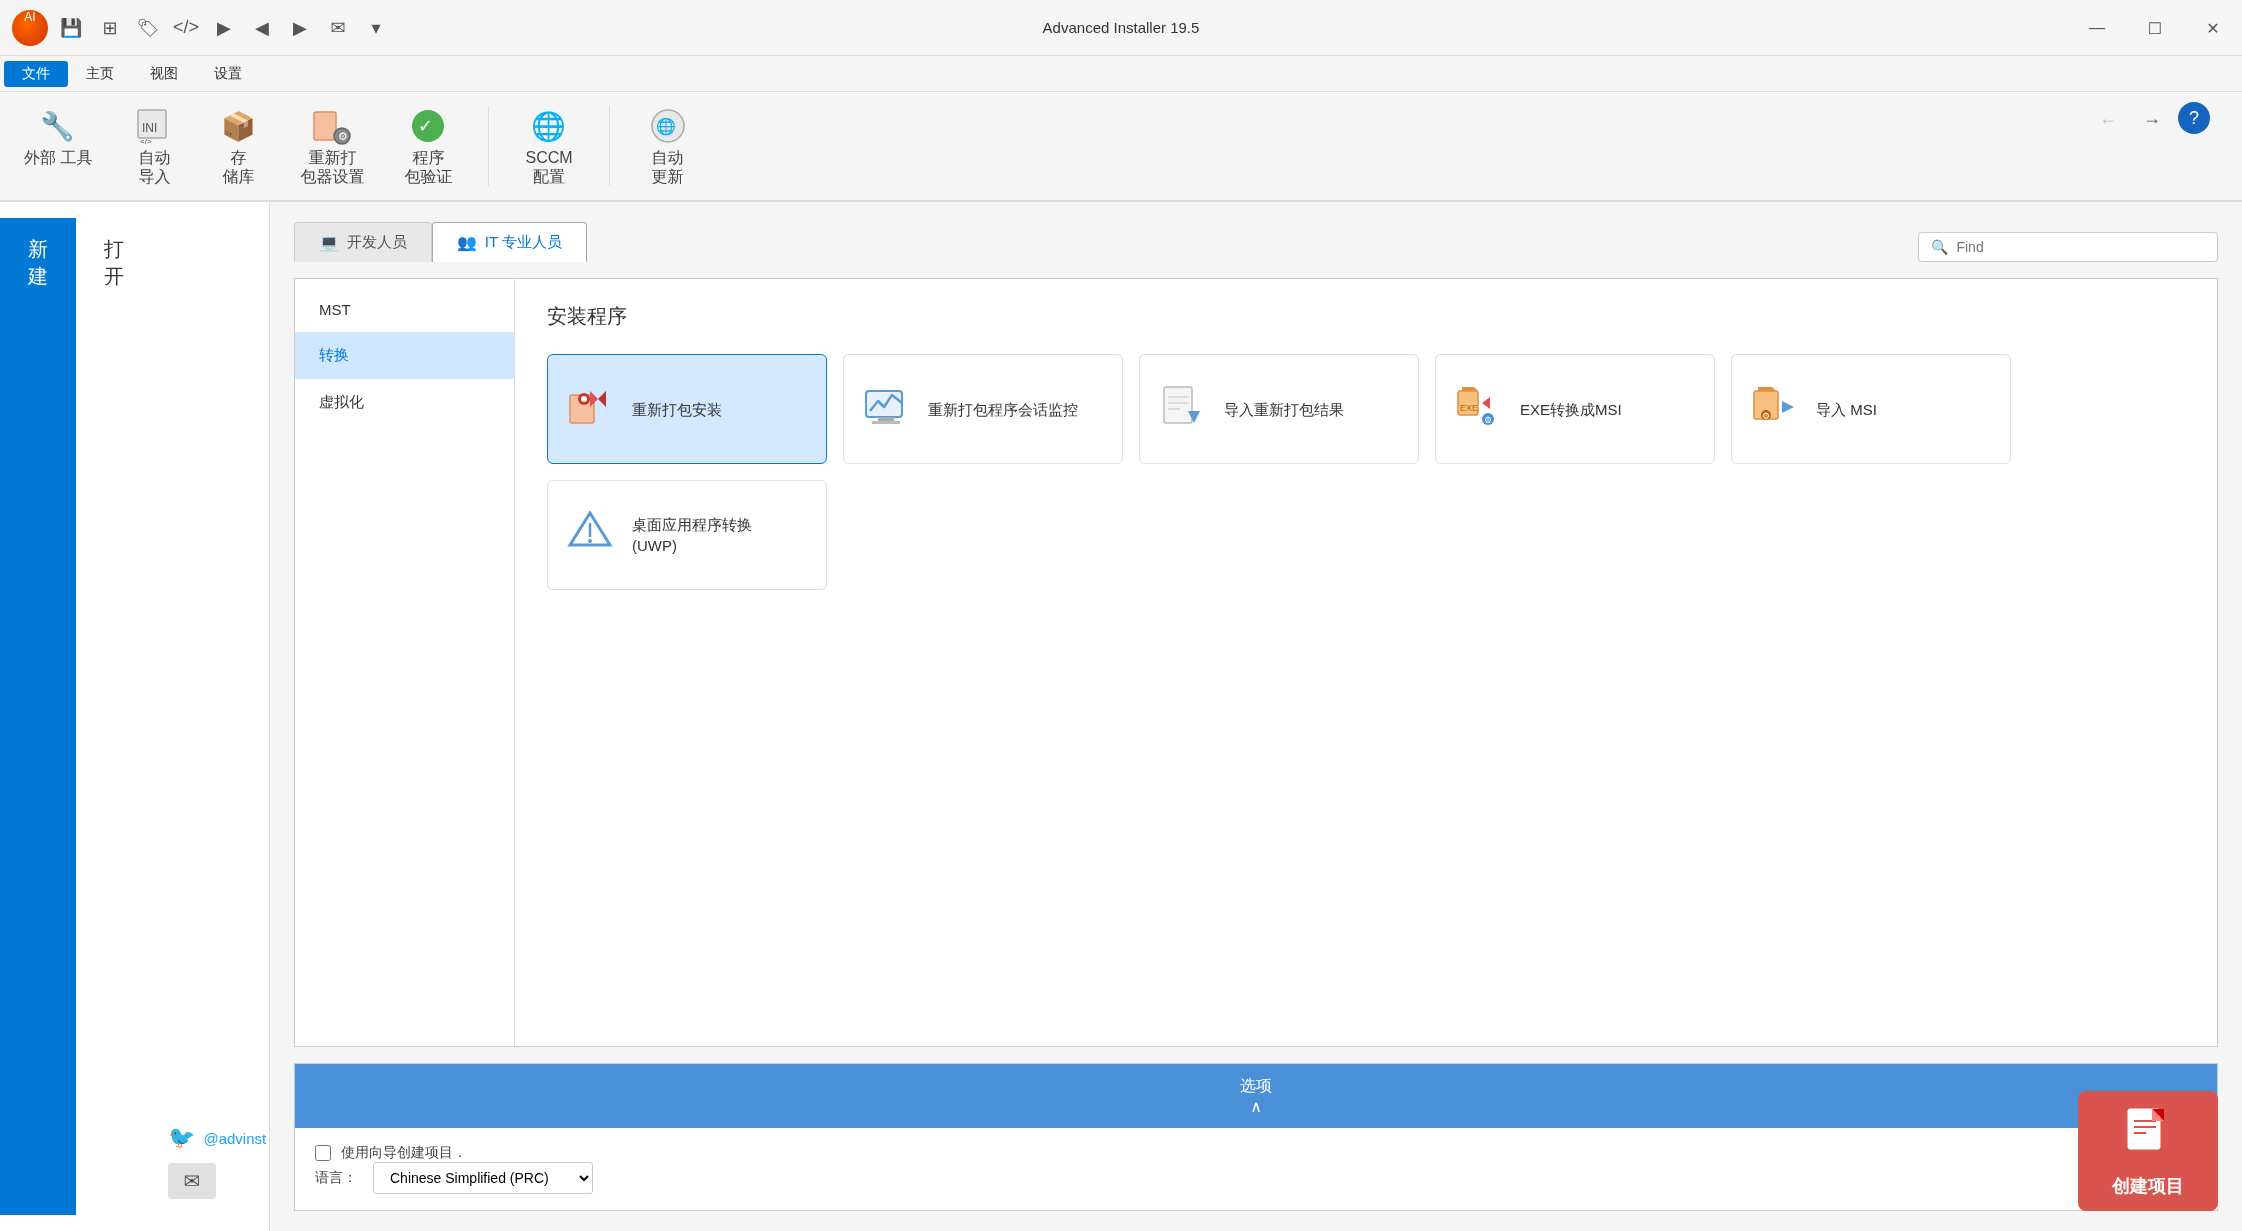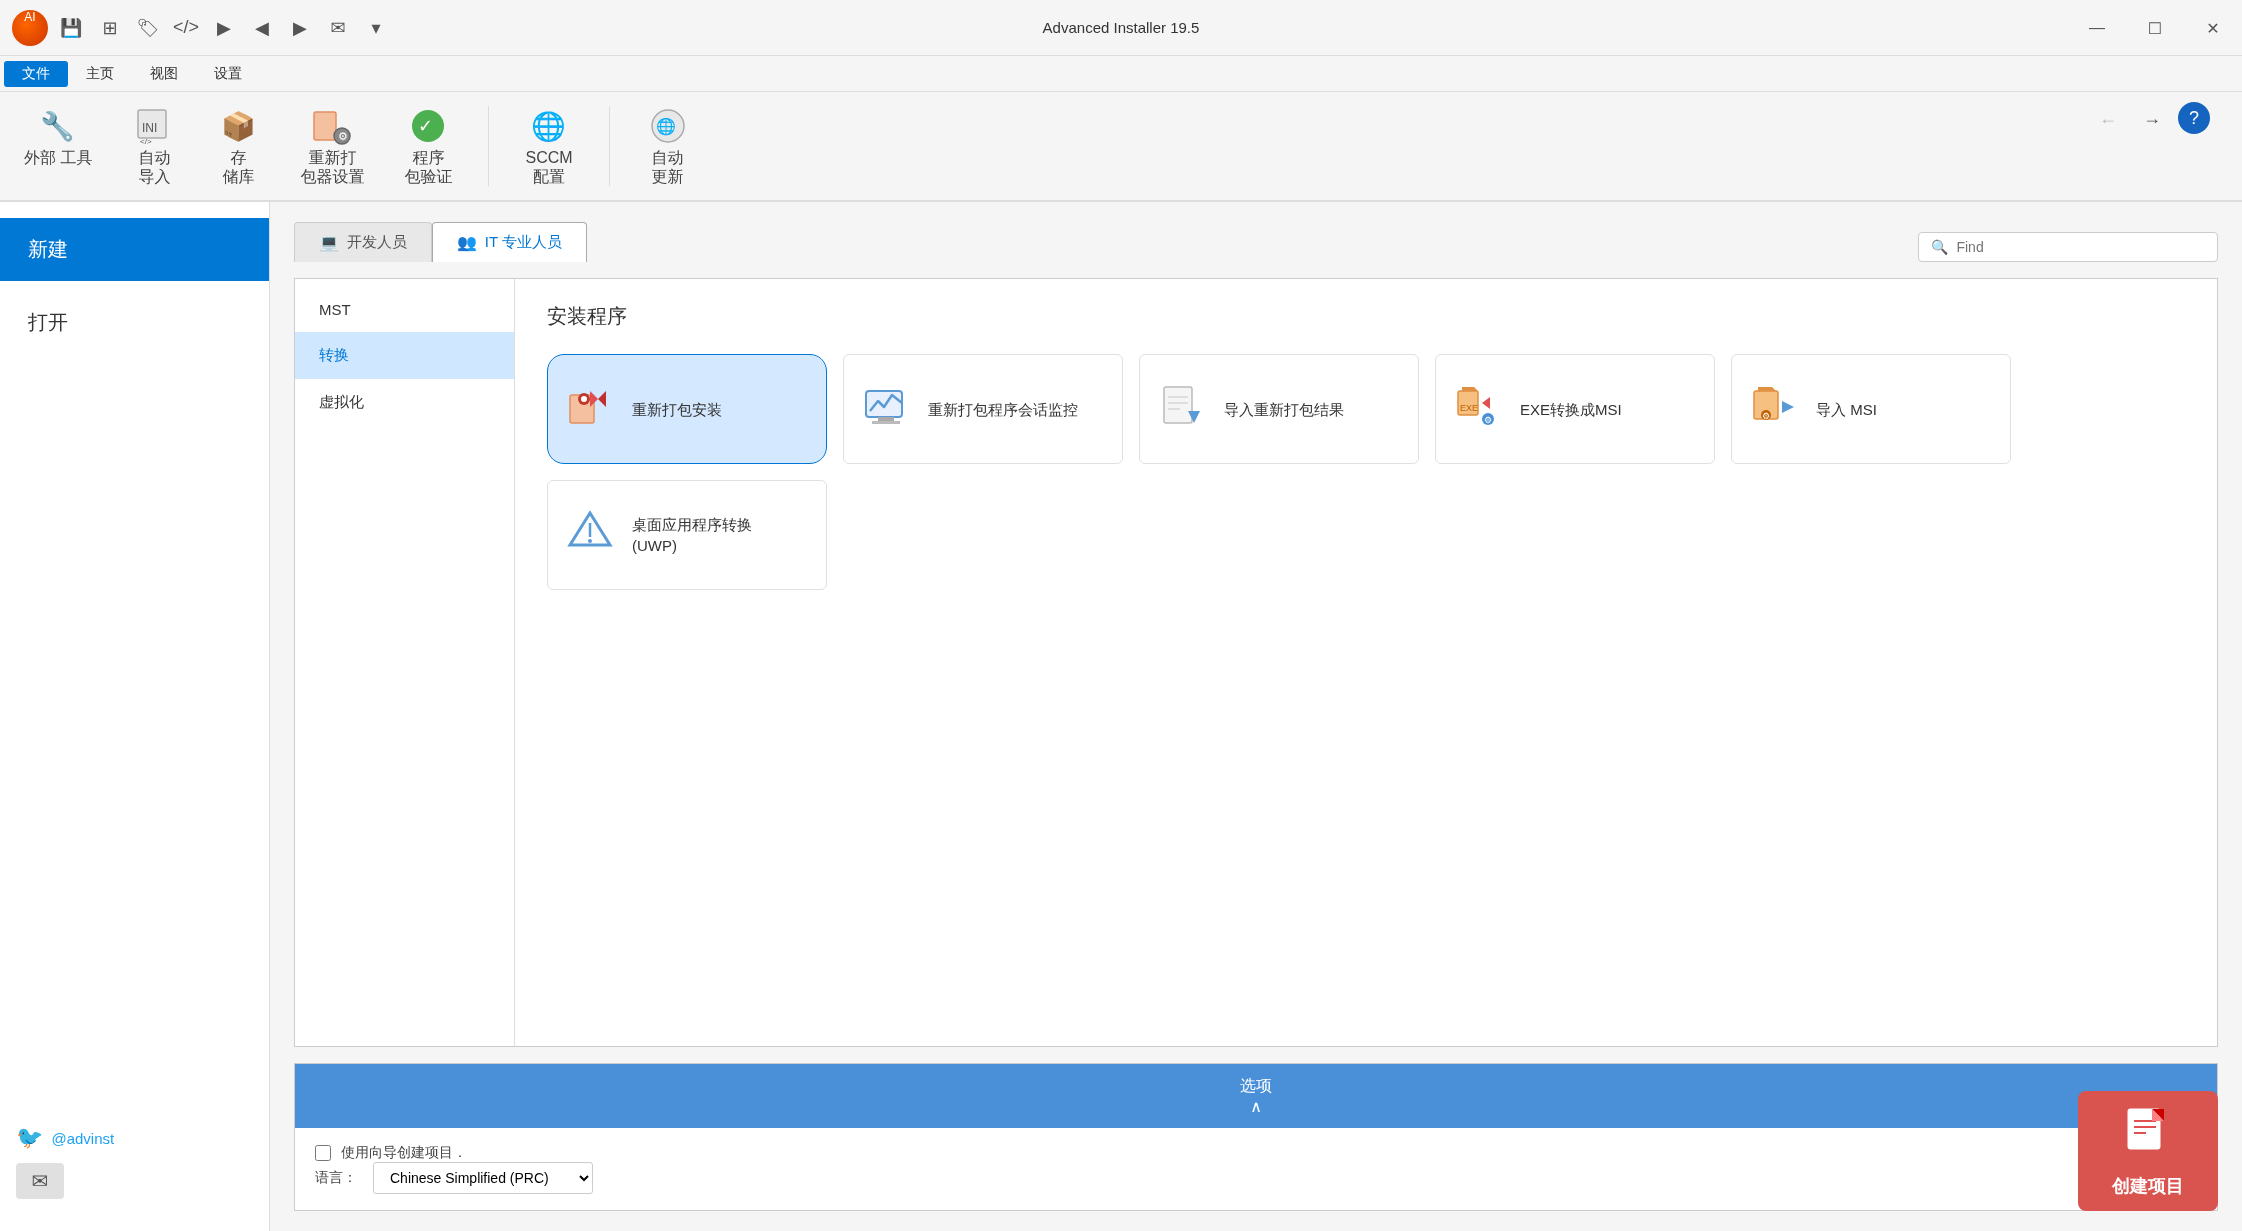--- a/index.html
+++ b/index.html
@@ -116,23 +116,22 @@
       display: flex;
       height: calc(1231px - 56px - 36px - 110px);
     }
 
     
     .sidebar {
       width: 270px;
       background: #fff;
       border-right: 1px solid #ddd;
       display: flex;
-      flex-direction: column;
+      flex-direction: row;
       padding: 16px 0;
-      gap: 10px;
     }
     .sidebar-item {
       padding: 18px 28px;
       font-size: 20px;
       cursor: pointer;
       color: #333;
     }
     .sidebar-item.active {
       background: #0078d4;
       color: white;
@@ -254,21 +253,20 @@
       display: flex;
       align-items: center;
       gap: 16px;
       padding: 16px;
       cursor: pointer;
       background: white;
     }
     .card.highlighted {
       background: #d4e8ff;
       border-color: #0078d4;
-      border-radius: 17px;
     }
     .card-icon {
       width: 52px; height: 52px;
       display: flex; align-items: flex-start; justify-content: center;
       font-size: 36px;
       flex-shrink: 0;
     }
     .card-label {
       font-size: 15px;
       color: #333;

